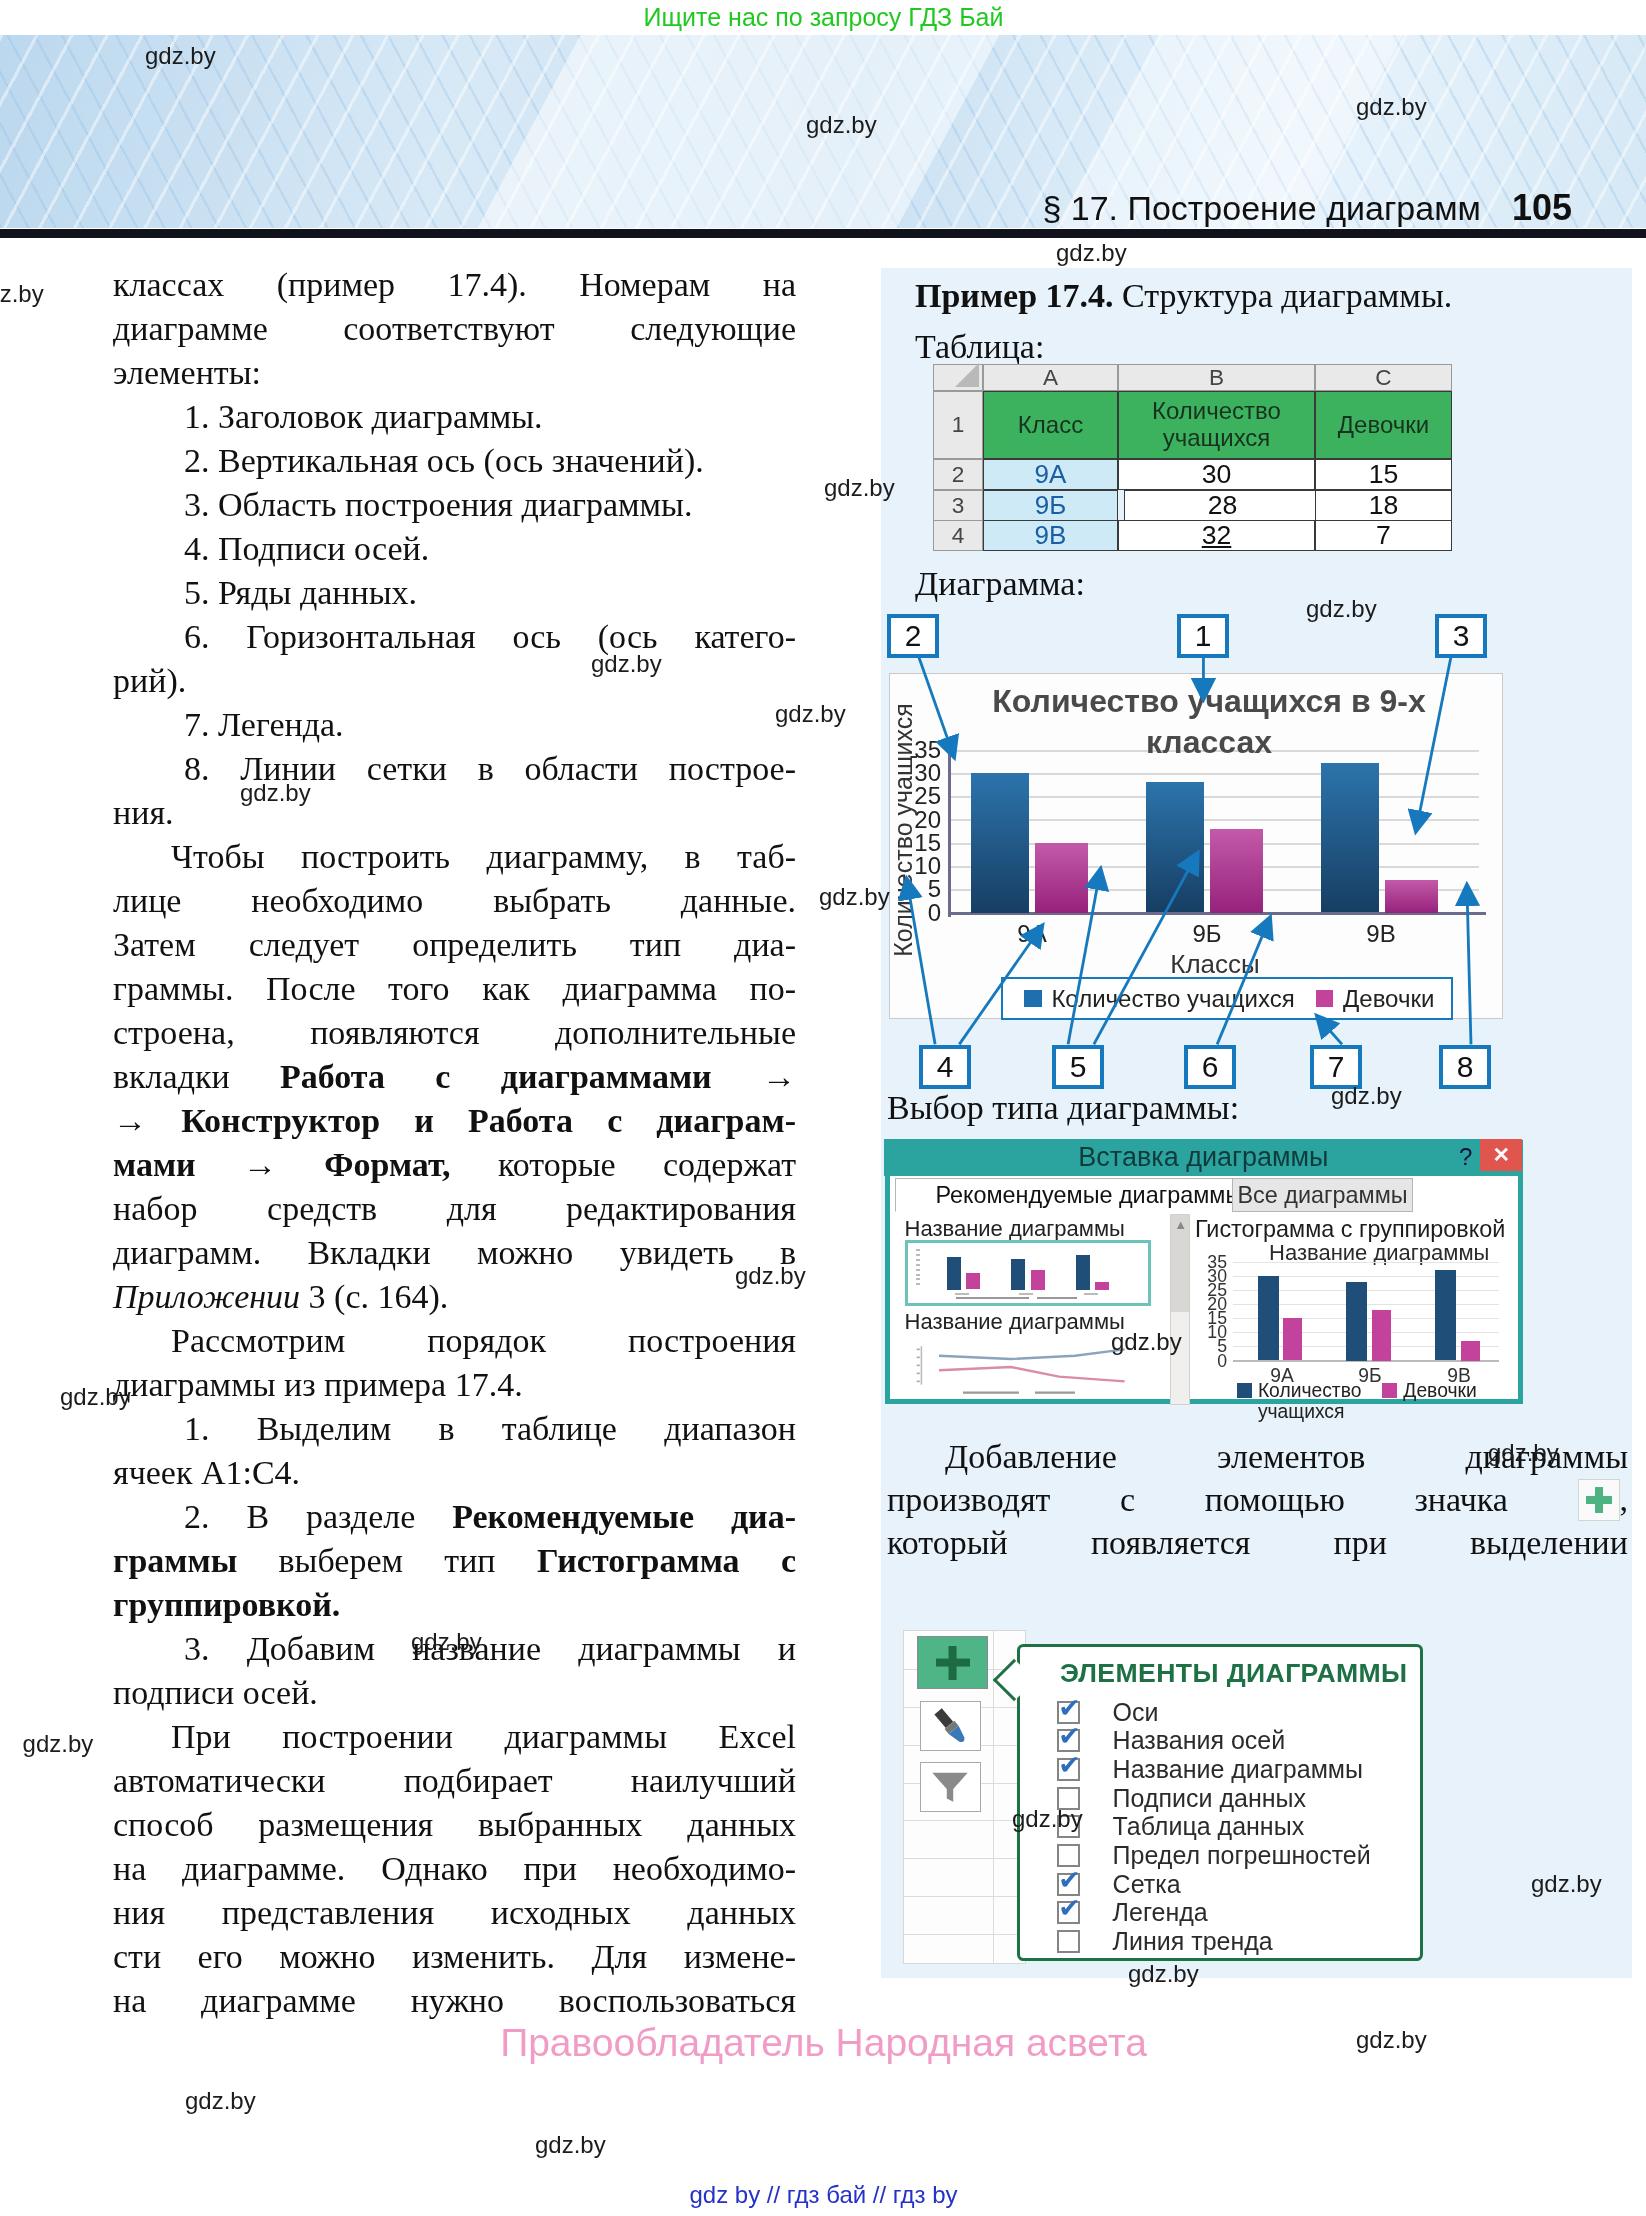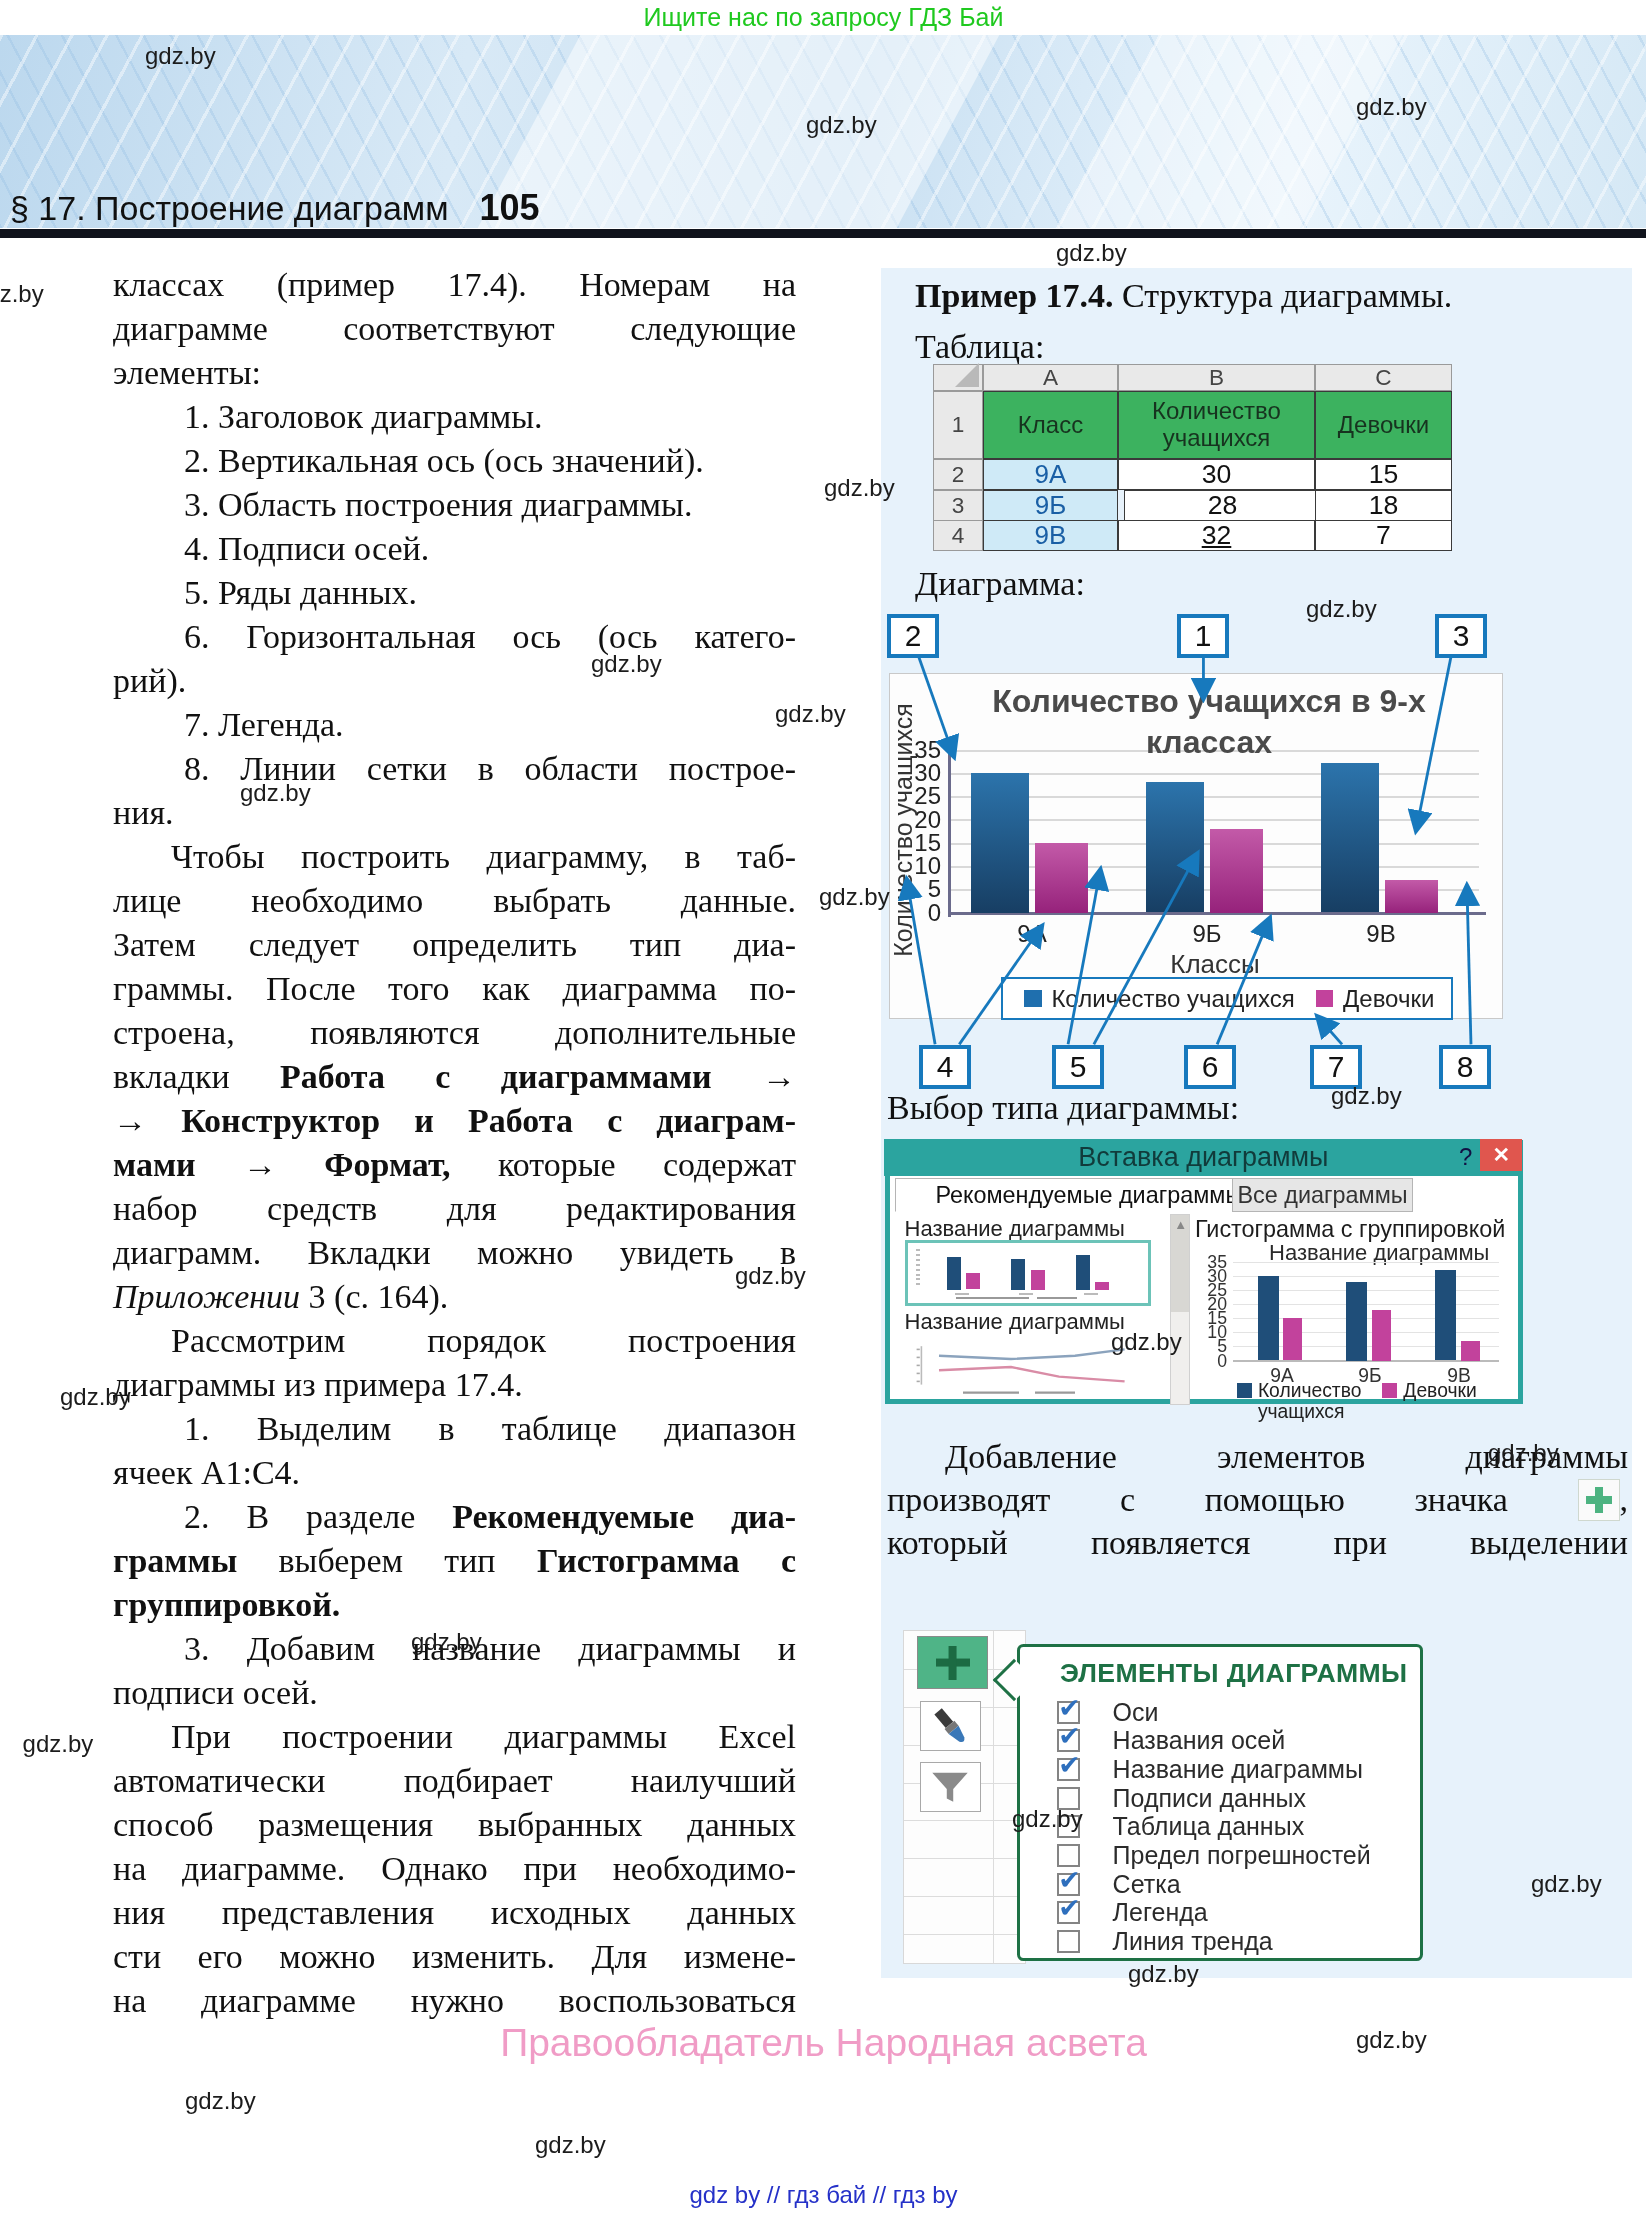--- a/index.html
+++ b/index.html
@@ -15,22 +15,22 @@
   #banner{left:0;top:35px;width:1647px;height:193px;overflow:hidden;
     background:
       repeating-linear-gradient(118deg, rgba(255,255,255,.45) 0 3.2px, rgba(255,255,255,0) 3.2px 31px),
       repeating-linear-gradient(62deg, rgba(140,185,225,.28) 0 2.4px, rgba(255,255,255,0) 2.4px 24px),
       linear-gradient(100deg,#bcd8ee 0%,#d8e9f6 28%,#c9e0f2 52%,#e9f4fc 78%,#d5e8f5 100%);}
   #banner:before{content:"";position:absolute;left:516px;top:-48px;width:419px;height:338px;
       background:rgba(255,255,255,.5);transform:skewX(-28deg);}
   #banner:after{content:"";position:absolute;left:1096px;top:-32px;width:242px;height:306px;
       background:rgba(255,255,255,.38);transform:skewX(-28deg);}
   #banner-strip{left:0;top:229px;width:1647px;height:8.9px;background:#10131c;}
-  #page-head{top:187px;left:0;width:1572px;
-             font-family:"Liberation Sans",sans-serif;font-size:34px;color:#101010;z-index:5;margin-left:10px;}
+  #page-head{top:187px;left:0;width:1572px;text-align:right;
+             font-family:"Liberation Sans",sans-serif;font-size:34px;color:#101010;z-index:5;}
   #page-head .num{font-weight:bold;font-size:36px;margin-left:31px;}
 
   
   .wm{position:absolute;font-family:"Liberation Sans",sans-serif;font-size:24px;color:#1c1c1c;z-index:40;}
 
   
   #left-col{left:113px;top:263px;width:683px;}
   .tline{height:44px;font-size:34px;line-height:44px;white-space:nowrap;}
   .tline.just{white-space:normal;text-align:justify;text-align-last:justify;}
   .ind1{padding-left:71px;}

